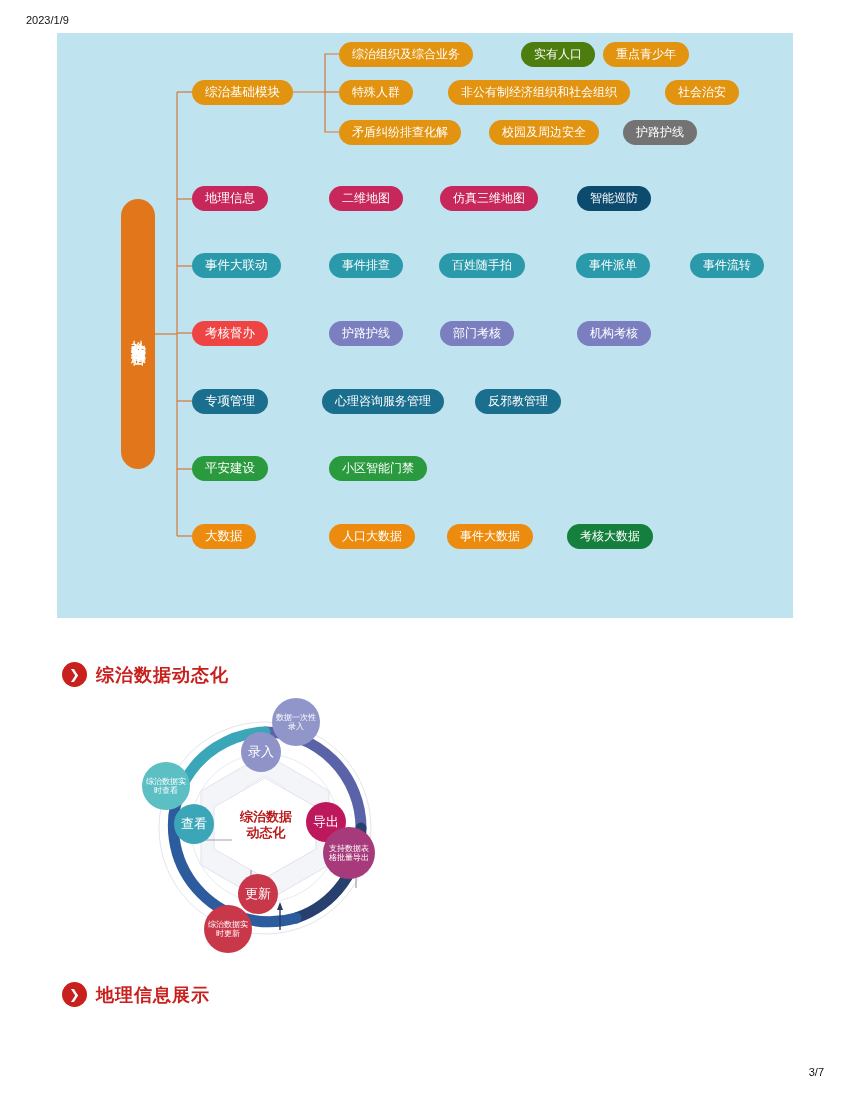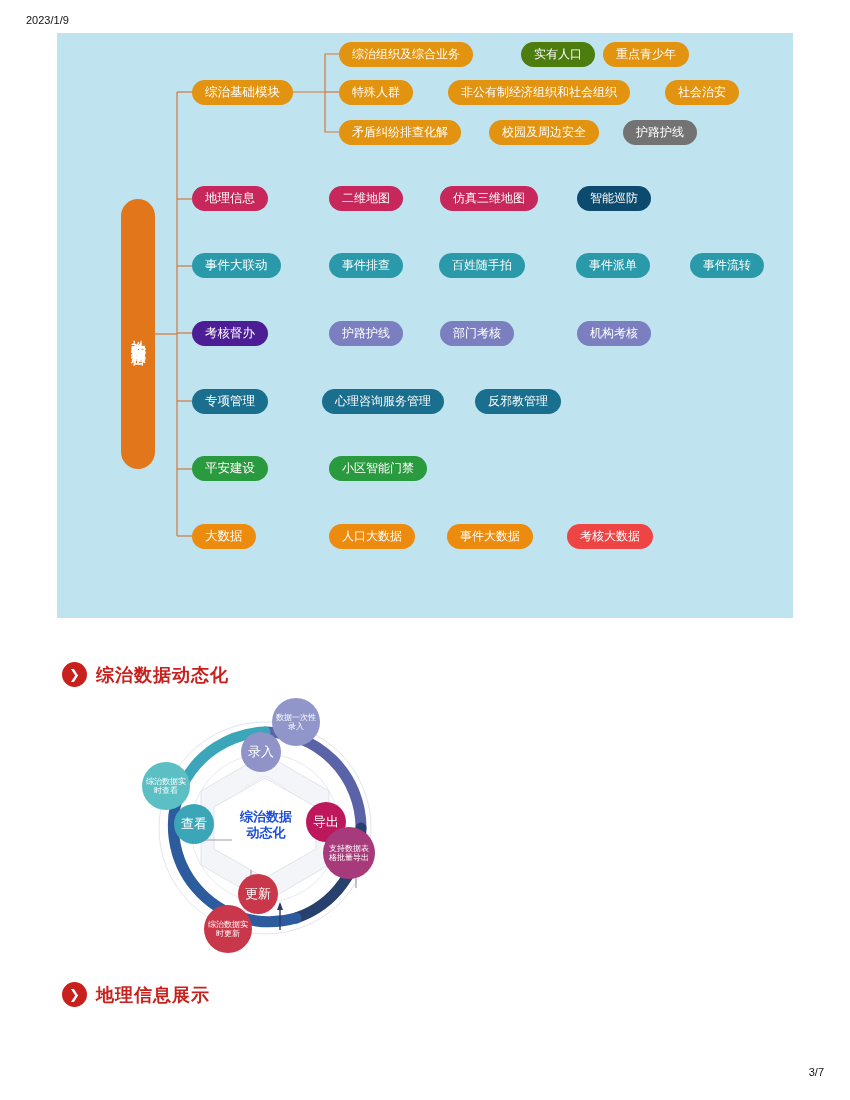--- a/index.html
+++ b/index.html
@@ -73,21 +73,21 @@
     color:#c8201d;font-size:18px;font-weight:bold;letter-spacing:1px;
   }
 
   
   .cycle-wrap{
     position:absolute;left:120px;top:690px;
     width:290px;height:270px;
   }
   .cy-main{
     position:absolute;left:104px;top:110px;width:84px;height:50px;
-    color:#1d4ed8;font-weight:bold;font-size:13px;line-height:1.25;
+    color:#b91c1c;font-weight:bold;font-size:13px;line-height:1.25;
     text-align:center;
     display:flex;align-items:center;justify-content:center;
   }
   .stage{
     position:absolute;border-radius:50%;
     display:flex;align-items:center;justify-content:center;
     color:#fff;font-size:13px;
   }
   .bubble{
     position:absolute;border-radius:50%;
@@ -140,36 +140,36 @@
   <div class="node" style="left:272px;top:153px;background:#c7275b;">二维地图</div>
   <div class="node" style="left:383px;top:153px;background:#c7275b;">仿真三维地图</div>
   <div class="node" style="left:520px;top:153px;background:#0c4a6e;">智能巡防</div>
 
   <div class="node lvl1" style="left:135px;top:220px;background:#2a9aab;">事件大联动</div>
   <div class="node" style="left:272px;top:220px;background:#2a9aab;">事件排查</div>
   <div class="node" style="left:382px;top:220px;background:#2a9aab;">百姓随手拍</div>
   <div class="node" style="left:519px;top:220px;background:#2a9aab;">事件派单</div>
   <div class="node" style="left:633px;top:220px;background:#2a9aab;">事件流转</div>
 
-  <div class="node lvl1" style="left:135px;top:288px;background:#4c1d95;">考核督办</div>
+  <div class="node lvl1" style="left:135px;top:288px;background:#ef4444;">考核督办</div>
   <div class="node" style="left:272px;top:288px;background:#7b7fc0;">护路护线</div>
   <div class="node" style="left:383px;top:288px;background:#7b7fc0;">部门考核</div>
   <div class="node" style="left:520px;top:288px;background:#7b7fc0;">机构考核</div>
 
   <div class="node lvl1" style="left:135px;top:356px;background:#1b6f8e;">专项管理</div>
   <div class="node" style="left:265px;top:356px;background:#1b6f8e;">心理咨询服务管理</div>
   <div class="node" style="left:418px;top:356px;background:#1b6f8e;">反邪教管理</div>
 
   <div class="node lvl1" style="left:135px;top:423px;background:#2a9a3f;">平安建设</div>
   <div class="node" style="left:272px;top:423px;background:#2a9a3f;">小区智能门禁</div>
 
   <div class="node lvl1" style="left:135px;top:491px;background:#ec8b0d;">大数据</div>
   <div class="node" style="left:272px;top:491px;background:#ec8b0d;">人口大数据</div>
   <div class="node" style="left:390px;top:491px;background:#ec8b0d;">事件大数据</div>
-  <div class="node" style="left:510px;top:491px;background:#ef4444;">考核大数据</div>
+  <div class="node" style="left:510px;top:491px;background:#15803d;">考核大数据</div>
 </div>
 
 <div class="section" style="left:62px;top:662px;">
   <span class="sec-icon">❯</span>
   <span class="sec-title">综治数据动态化</span>
 </div>
 
 <div class="cycle-wrap">
   <svg width="290" height="270" viewBox="0 0 290 270">
 

